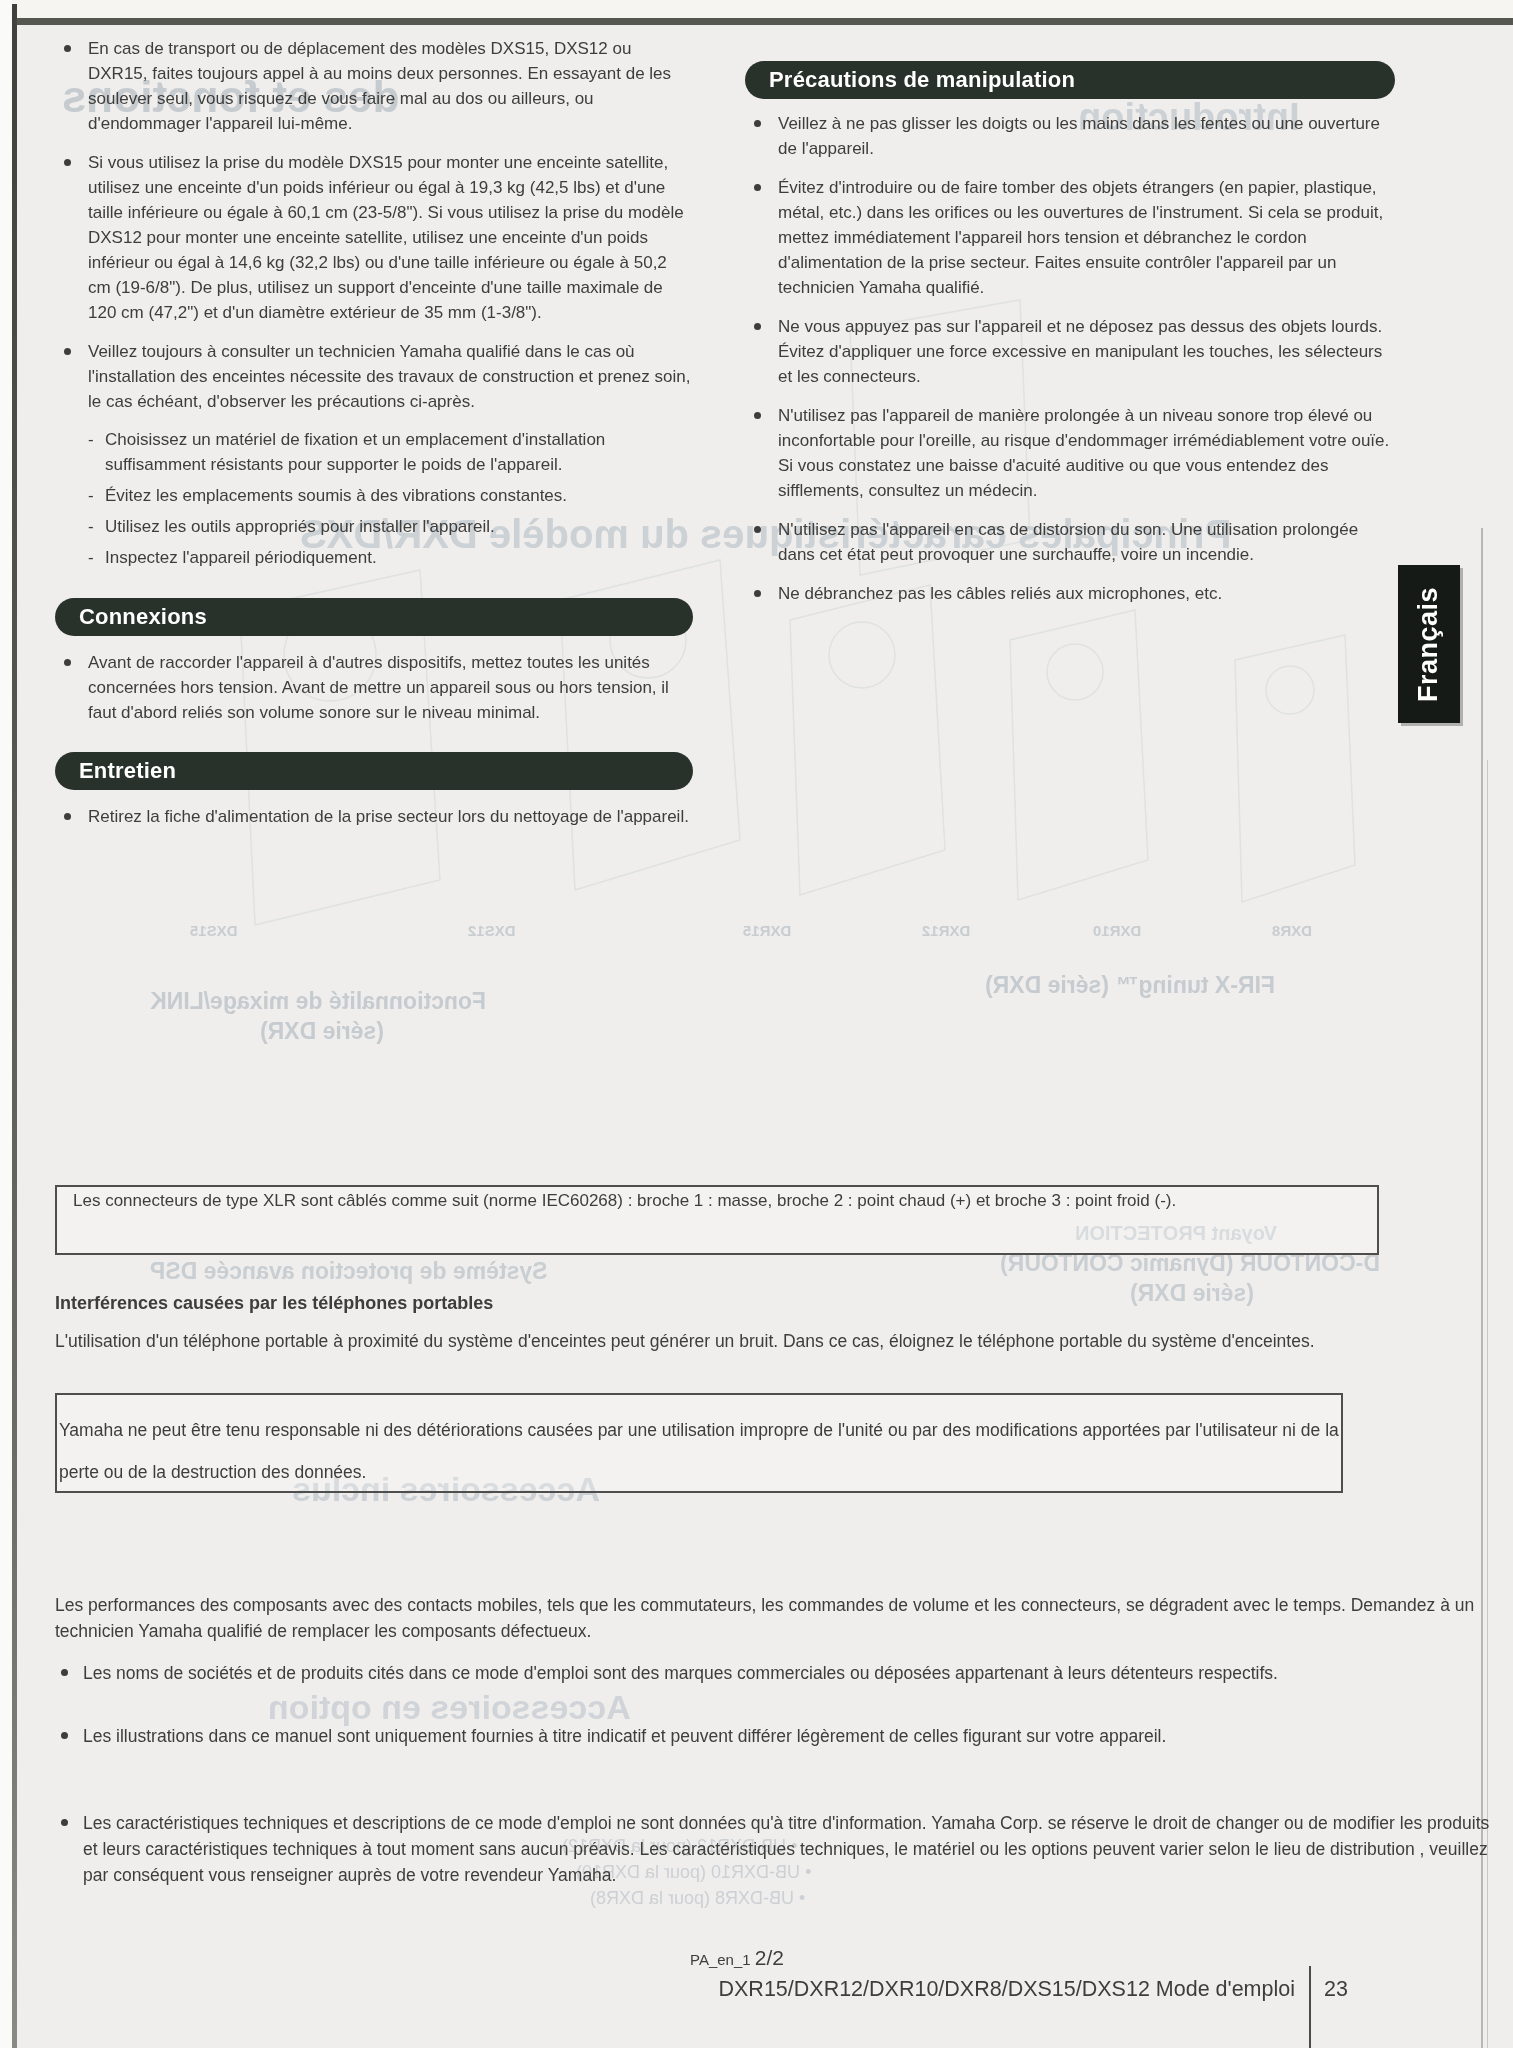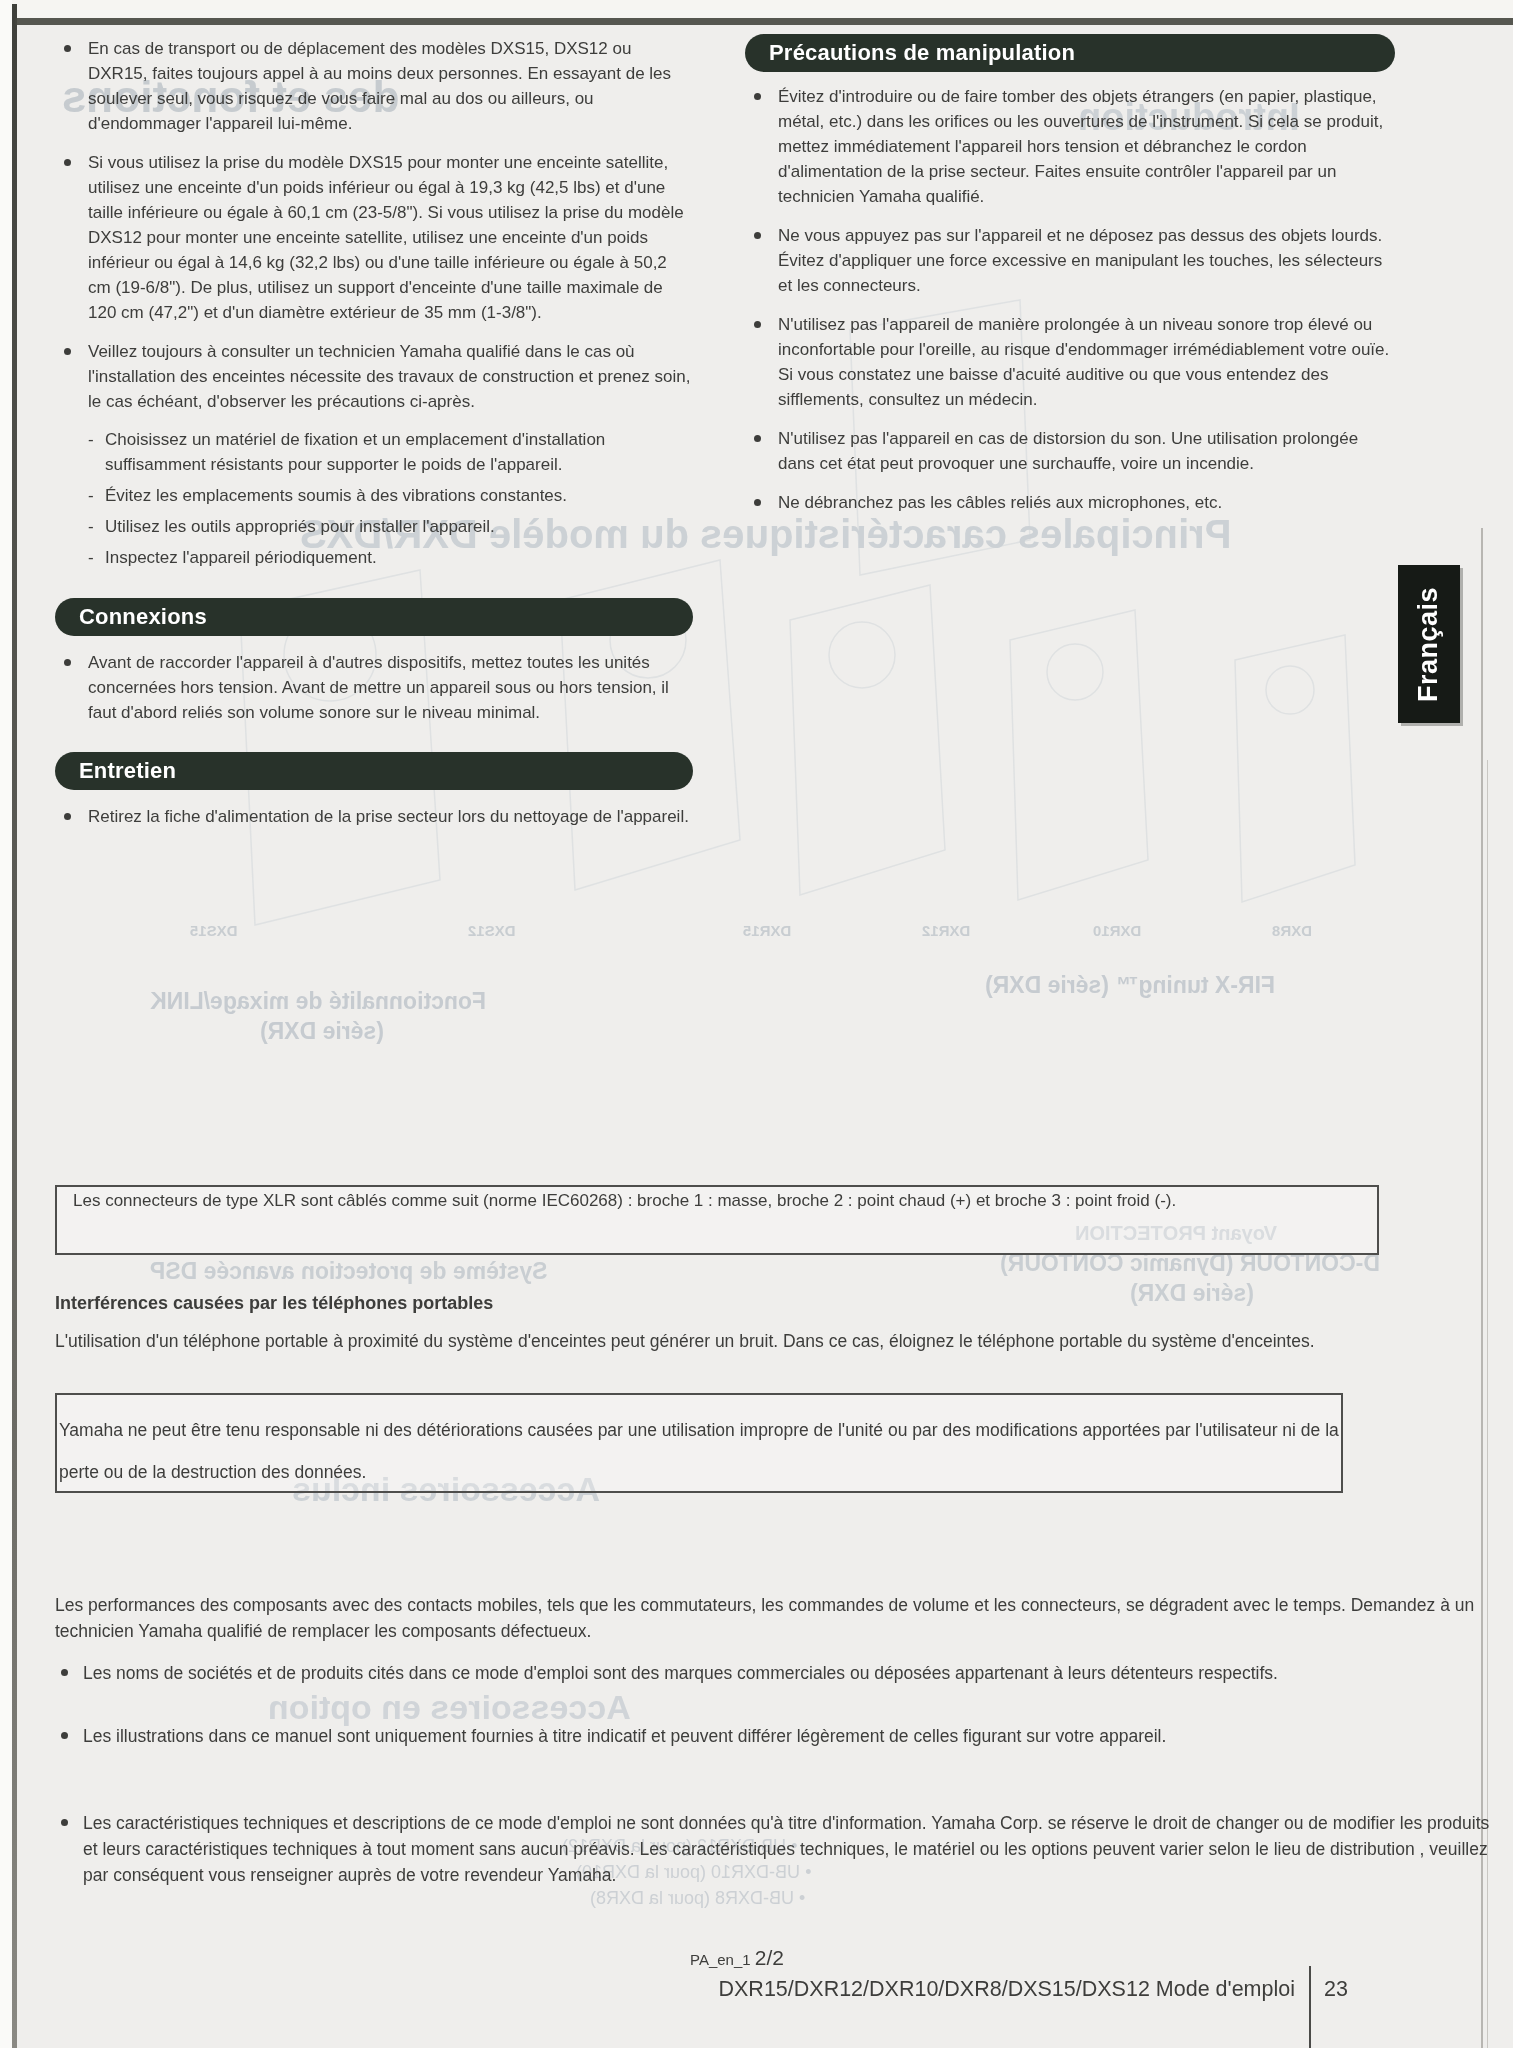--- a/index.html
+++ b/index.html
@@ -23,21 +23,21 @@
   .scan-edge-right2{position:absolute;left:1487px;top:760px;width:1px;height:1288px;background:#c9c7c3;}
 
   
   .ghost{position:absolute;transform:scaleX(-1);white-space:nowrap;color:#c9ced2;z-index:1;}
   .ghost.b{font-weight:bold;}
   svg.ghost-svg{position:absolute;left:0;top:0;z-index:0;}
 
   
   .col{position:absolute;z-index:2;}
   .col-left{left:55px;top:36px;width:638px;}
-  .col-right{left:745px;top:34px;width:650px;}
+  .col-right{left:745px;top:61px;width:650px;}
 
   .sec-bar{
     background:#28322a;color:#fff;font-weight:bold;font-size:22px;
     height:38px;line-height:37px;border-radius:19px;padding-left:24px;
     letter-spacing:.2px;
   }
   .body-txt{font-size:17px;line-height:25px;}
   .bullet{position:relative;padding-left:33px;margin-bottom:14px;}
   .bullet::before{content:"";position:absolute;left:9px;top:9px;width:7px;height:7px;border-radius:50%;background:#3d3d3b;}
   .dash{position:relative;padding-left:50px;margin-bottom:6px;}
@@ -121,20 +121,21 @@
     <div class="sec-bar abs" style="left:0;top:562px;width:614px;">Connexions</div>
     <div class="bullet abs" style="left:0;top:614px;width:605px;">Avant de raccorder l'appareil à d'autres dispositifs, mettez toutes les unités concernées hors tension. Avant de mettre un appareil sous ou hors tension, il faut d'abord reliés son volume sonore sur le niveau minimal.</div>
 
     <div class="sec-bar abs" style="left:0;top:716px;width:614px;">Entretien</div>
     <div class="bullet abs" style="left:0;top:768px;width:620px;">Retirez la fiche d'alimentation de la prise secteur lors du nettoyage de l'appareil.</div>
   </div>
 
   <div class="col col-right body-txt">
     <div class="sec-bar" style="width:626px;">Précautions de manipulation</div>
     <div style="margin-top:12px;">
+      <div class="bullet">Veillez à ne pas glisser les doigts ou les mains dans les fentes ou une ouverture de l'appareil.</div>
       <div class="bullet">Évitez d'introduire ou de faire tomber des objets étrangers (en papier, plastique, métal, etc.) dans les orifices ou les ouvertures de l'instrument. Si cela se produit, mettez immédiatement l'appareil hors tension et débranchez le cordon d'alimentation de la prise secteur. Faites ensuite contrôler l'appareil par un technicien Yamaha qualifié.</div>
       <div class="bullet">Ne vous appuyez pas sur l'appareil et ne déposez pas dessus des objets lourds. Évitez d'appliquer une force excessive en manipulant les touches, les sélecteurs et les connecteurs.</div>
       <div class="bullet">N'utilisez pas l'appareil de manière prolongée à un niveau sonore trop élevé ou inconfortable pour l'oreille, au risque d'endommager irrémédiablement votre ouïe. Si vous constatez une baisse d'acuité auditive ou que vous entendez des sifflements, consultez un médecin.</div>
       <div class="bullet">N'utilisez pas l'appareil en cas de distorsion du son. Une utilisation prolongée dans cet état peut provoquer une surchauffe, voire un incendie.</div>
       <div class="bullet">Ne débranchez pas les câbles reliés aux microphones, etc.</div>
     </div>
   </div>
 
   <div class="note-box xlr-box">
     <span>Les connecteurs de type XLR sont câblés comme suit (norme IEC60268) : broche 1 : masse, broche 2 : point chaud (+) et broche 3 : point froid (-).</span>

